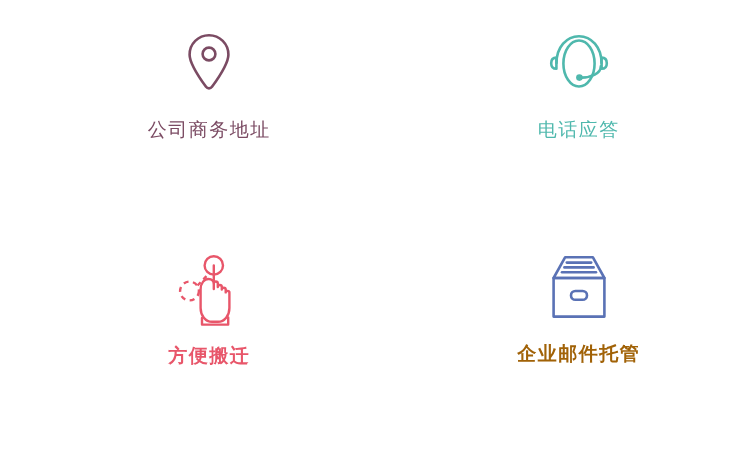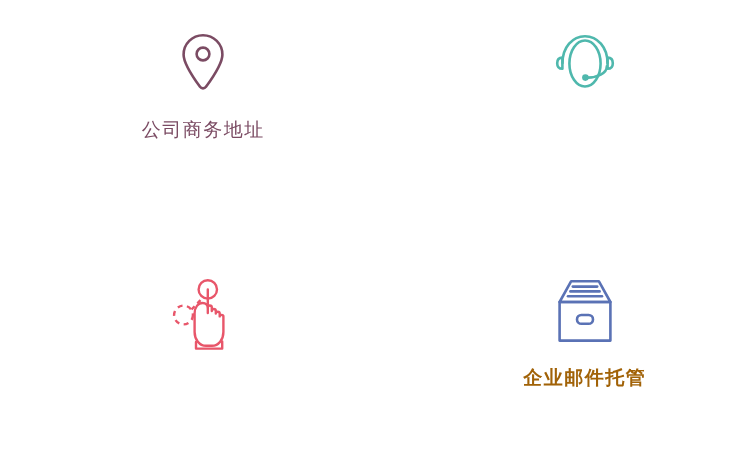--- a/index.html
+++ b/index.html
@@ -14,21 +14,20 @@
     font-family: "Liberation Sans", sans-serif;
     overflow: hidden;
   }
   #features-grid {
     position: relative;
     width: 749px;
     height: 454px;
     display: grid;
     grid-template-columns: 1fr 1fr;
     grid-template-rows: 227px 227px;
-    gap: 24px;
   }
   .feature-item {
     position: relative;
     display: flex;
     flex-direction: column;
     align-items: center;
     justify-content: flex-start;
   }
   
   .feature-item.col-left  { padding-left: 44px; }
@@ -82,20 +81,21 @@
 
         <path d="M53.6 24.6 C56.9 24.6 58.8 26.6 58.8 30.2 C58.8 33.8 56.9 35.8 53.6 35.8 Z" stroke-linejoin="round"></path>
 
         <ellipse cx="31" cy="30.5" rx="15.6" ry="23"></ellipse>
 
         <path d="M52.8 33.4 C52.8 40.4 43.0 44.4 33.6 44.6" stroke-linecap="round"></path>
 
         <circle cx="31.4" cy="44.6" r="3.3" fill="#4FB8AD" stroke="none"></circle>
       </svg>
     </span>
+    <span class="feature-label" style="color:#4FB8AD">电话应答</span>
   </div>
 
   <div class="feature-item col-left row-bottom">
     <span class="feature-icon">
       <svg width="62" height="74" viewBox="0 0 62 74" fill="none" stroke="#E8566A" stroke-width="2.4">
 
         <circle cx="11.5" cy="38" r="9.4" stroke-dasharray="5 4.5"></circle>
 
         <path d="M19.5 32.5 L30.5 21.0" stroke-dasharray="4.5 4"></path>
 
@@ -107,20 +107,21 @@
                  C43.8 34.2 47.7 34.2 47.7 36.6 L47.7 39.4
                  C47.7 37.3 51.4 37.3 51.4 39.4 L51.4 55.0
                  C51.4 62.4 46.6 68.8 40.0 68.8
                  L34.0 68.8 C27.4 68.8 22.6 62.4 22.6 55.0
                  L22.6 36.4 C22.6 30.2 26.2 26.0 30.6 26.0
                  C33.9 26.0 35.8 28.4 35.8 31.4" stroke-linejoin="round" stroke-linecap="round"></path>
 
         <path d="M24.0 65.0 L24.0 71.6 L50.2 71.6 L50.2 64.4" stroke-linejoin="round" stroke-linecap="round"></path>
       </svg>
     </span>
+    <span class="feature-label" style="color:#E8566A">方便搬迁</span>
   </div>
 
   <div class="feature-item col-right row-bottom">
     <span class="feature-icon">
       <svg width="62" height="72" viewBox="0 0 62 72" fill="none" stroke="#5A72B5" stroke-width="2.6">
 
         <path d="M17.2 4.2 L44.8 4.2 L56.4 25.0 L5.6 25.0 Z" stroke-linejoin="round"></path>
 
         <path d="M18.8 9.6 L43.2 9.6" stroke-linecap="round"></path>
         <path d="M16.4 14.4 L45.6 14.4" stroke-linecap="round"></path>

